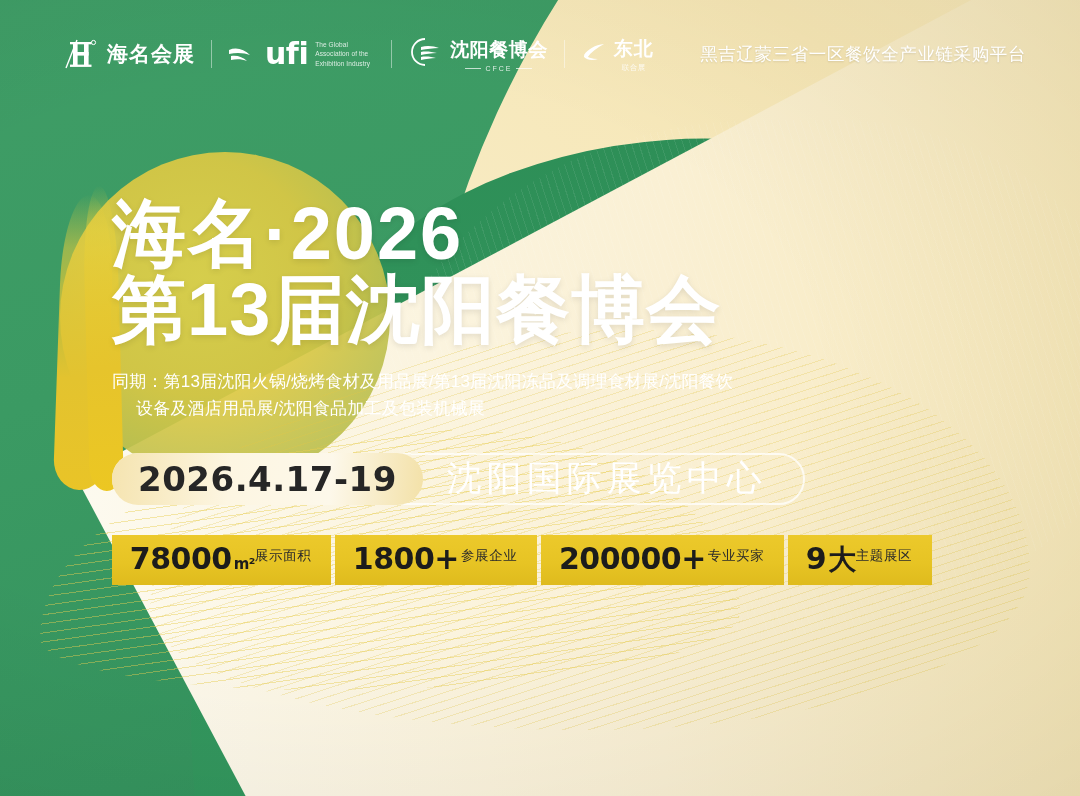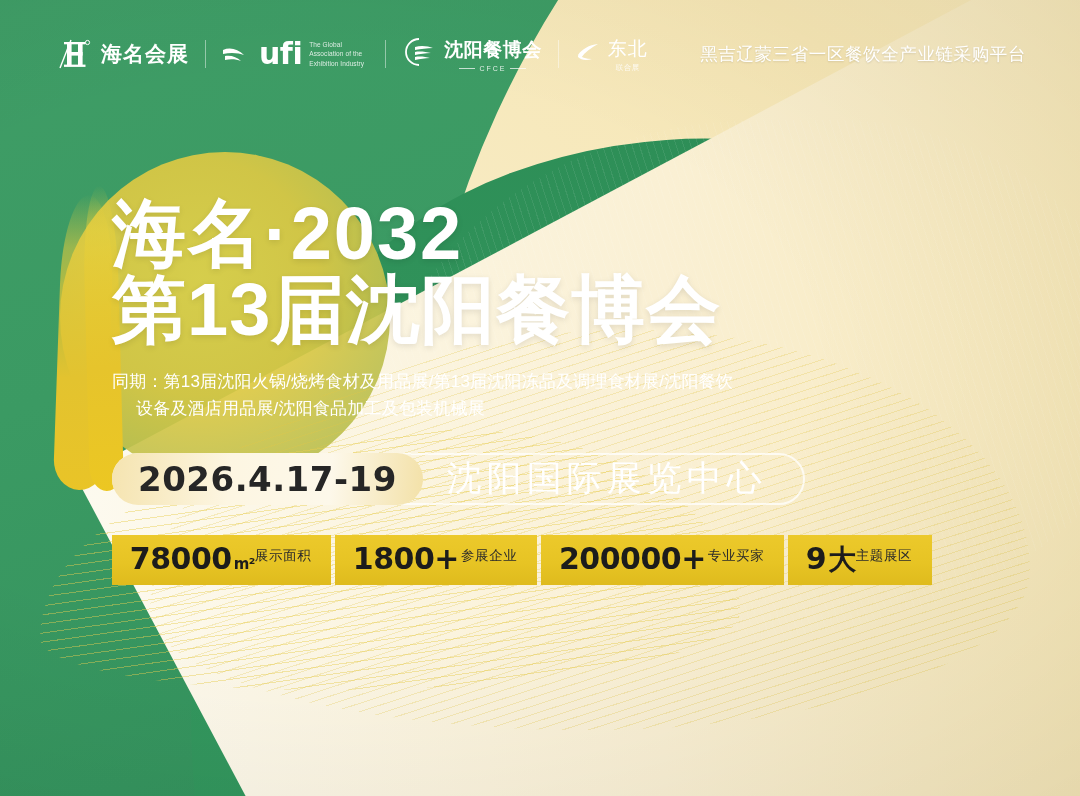--- a/index.html
+++ b/index.html
@@ -120,21 +120,21 @@
     border-radius: 60% 40% 60% 40% / 80% 70% 30% 20%;
   }
   .bg-vignette {
     inset: 0;
     background: radial-gradient(ellipse at 30% 45%, rgba(0,0,0,0) 45%, rgba(0,0,0,.07) 100%);
   }
 
   
   .header {
     position: absolute;
-    top: 0; left: 2px; right: 0;
+    top: 0; left: 8px; right: 0;
     height: 108px;
     display: flex;
     align-items: center;
     justify-content: space-between;
     padding: 0 54px 0 56px;
     z-index: 6;
   }
   .logo-row { display: flex; align-items: center; gap: 0; }
   .logo { display: flex; align-items: center; }
   .logo-divider {
@@ -187,21 +187,21 @@
     display: flex; align-items: center; gap: 4px;
     color: rgba(255,255,255,.85); font-size: 7px; letter-spacing: 2px; margin-top: 2px;
   }
   .cfce-en::before, .cfce-en::after {
     content: ""; width: 16px; height: 1px; background: rgba(255,255,255,.7);
   }
 
   
   .db-wrap { display: flex; align-items: center; gap: 7px; }
   .db-text { display: flex; flex-direction: column; align-items: center; }
-  .db-cn { color: #fff; font-size: 19px; font-weight: 400; letter-spacing: 1px; text-align: center; }
+  .db-cn { color: #fff; font-size: 19px; font-weight: 700; letter-spacing: 1px; text-align: center; }
   .db-sub { color: rgba(255,255,255,.8); font-size: 7.5px; letter-spacing: .5px; margin-top: 1px; }
 
   .header-tagline {
     color: #ffffff;
     font-size: 17.5px;
     letter-spacing: .6px;
     white-space: nowrap;
     text-shadow: 0 1px 2px rgba(0,0,0,.12);
   }
 
@@ -399,21 +399,21 @@
         </div>
       </div>
 
     </div>
 
     <div class="header-tagline">黑吉辽蒙三省一区餐饮全产业链采购平台</div>
   </div>
 
   <div class="content">
 
-    <div class="title-line1">海名·2032</div>
+    <div class="title-line1">海名·2026</div>
     <div class="title-line2">第13届沈阳餐博会</div>
 
     <div class="subtitle">
       <span>同期：</span><span>第13届沈阳火锅/烧烤食材及用品展/第13届沈阳冻品及调理食材展/沈阳餐饮</span>
       <span class="ln2">设备及酒店用品展/沈阳食品加工及包装机械展</span>
     </div>
 
     <div class="datebar">
       <div class="date-pill">2026.4.17-19</div>
       <div class="venue">沈阳国际展览中心</div>

